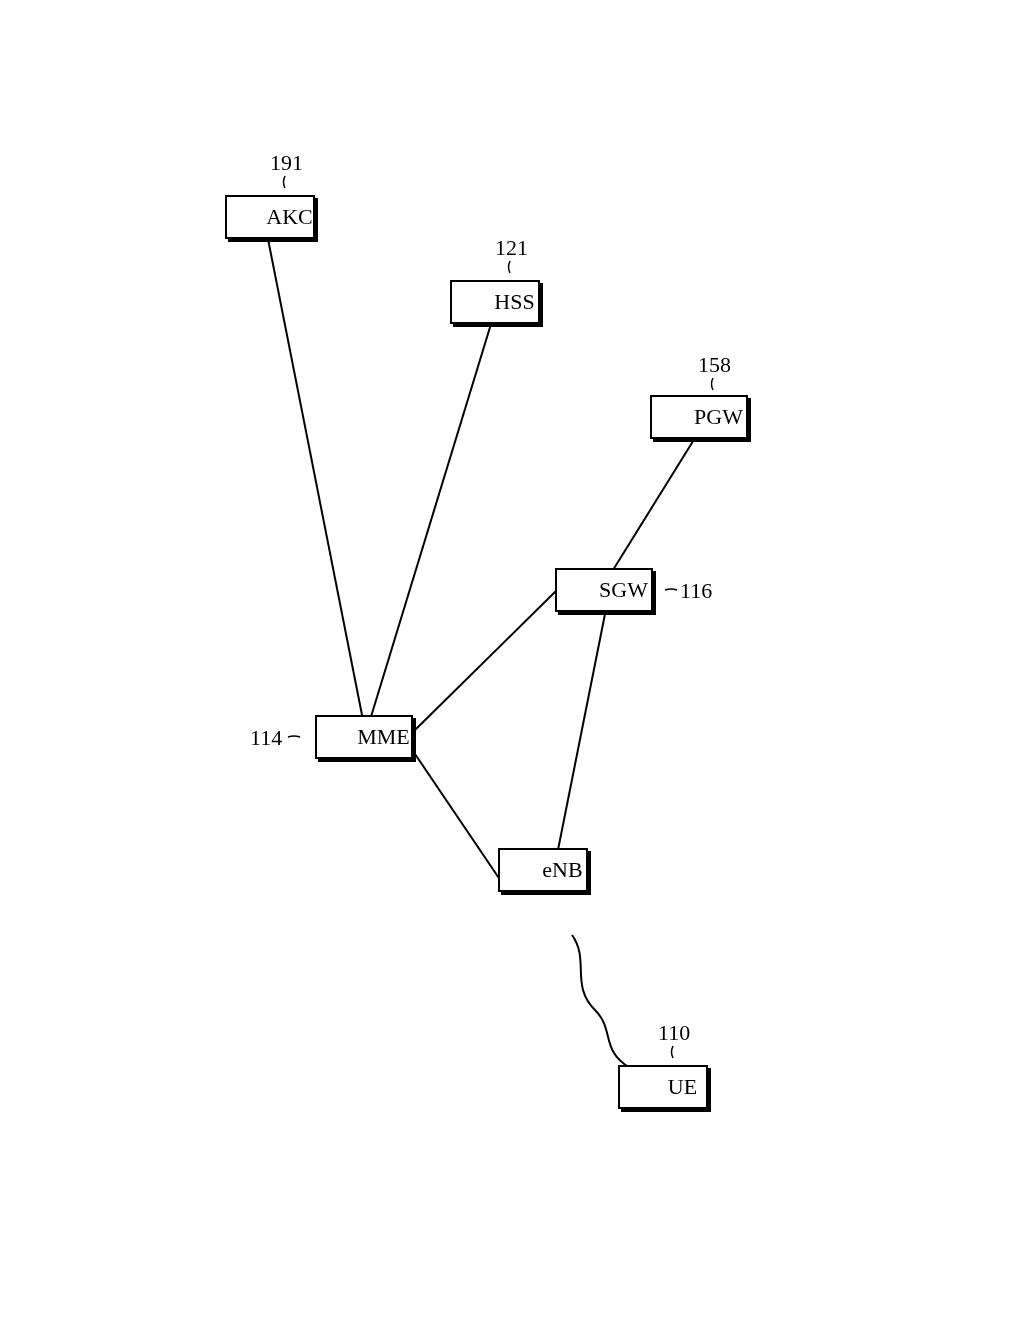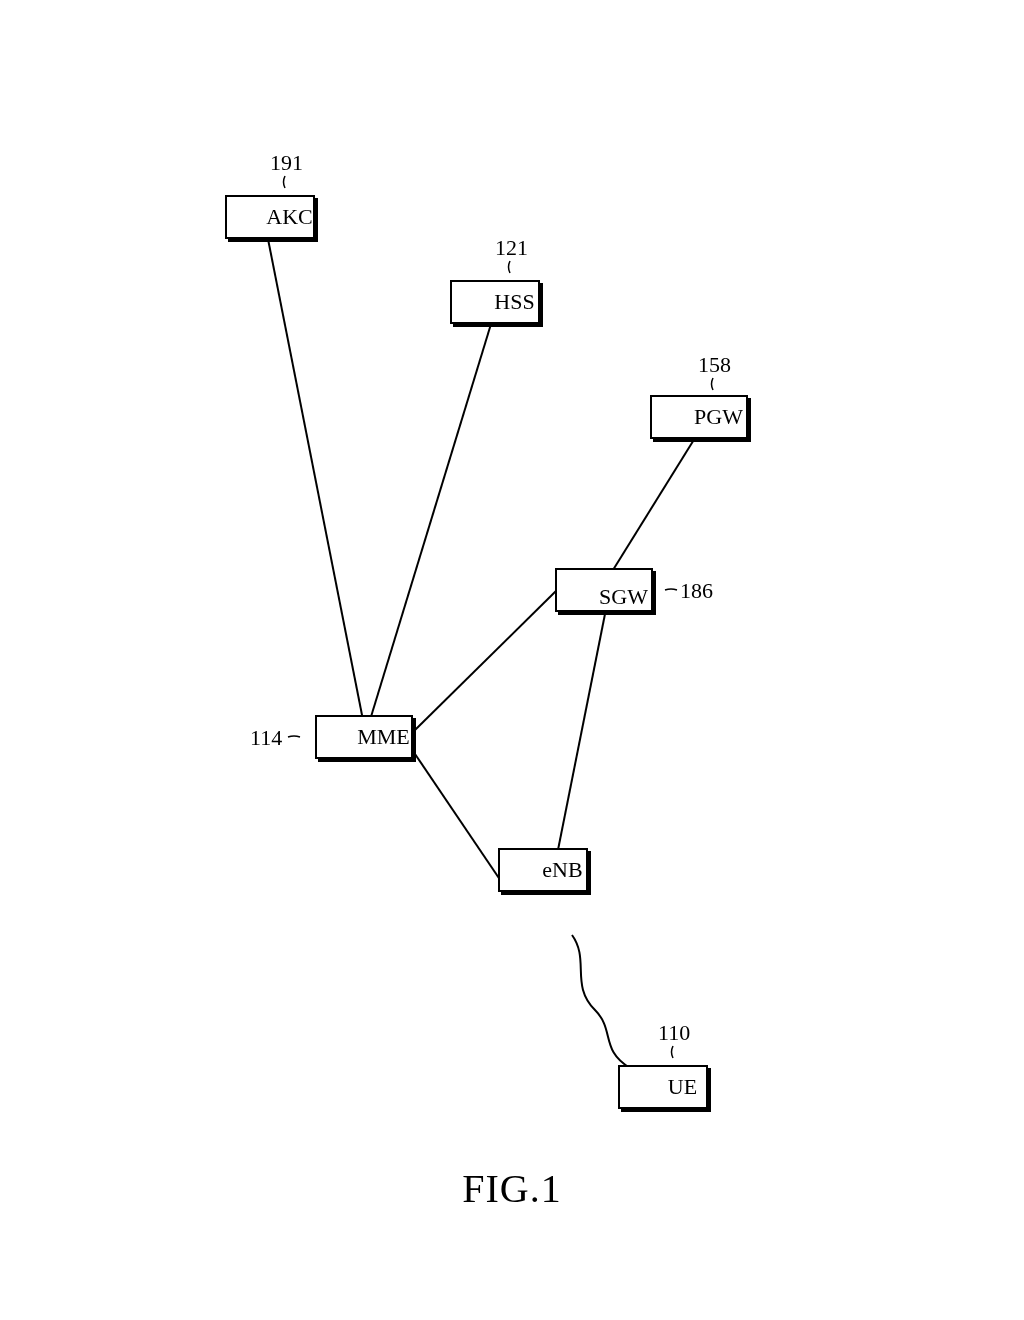--- a/index.html
+++ b/index.html
@@ -116,35 +116,34 @@
   <div class="ref" style="left:495px; top:235px;">121</div>
   <div class="node" style="left:450px; top:280px; width:90px; height:44px;">
     <span>HSS</span>
   </div>
 
   <div class="ref" style="left:698px; top:352px;">158</div>
   <div class="node" style="left:650px; top:395px; width:98px; height:44px;">
     <span>PGW</span>
   </div>
 
-  <div class="node" style="left:555px; top:568px; width:98px; height:44px;align-items:flex-end;">
+  <div class="node" style="left:555px; top:568px; width:98px; height:44px;">
     <span>SGW</span>
   </div>
-  <div class="ref" style="left:680px; top:578px;">186</div>
+  <div class="ref" style="left:680px; top:578px;">116</div>
 
   <div class="ref" style="left:250px; top:725px;">114</div>
   <div class="node" style="left:315px; top:715px; width:98px; height:44px;justify-content:center;">
     <span>MME</span>
   </div>
 
   <div class="ref" style="left:520px; top:842px;">112</div>
   <div class="node" style="left:498px; top:848px; width:90px; height:44px;">
     <span>eNB</span>
   </div>
 
   <div class="ref" style="left:658px; top:1020px;">110</div>
   <div class="node" style="left:618px; top:1065px; width:90px; height:44px;">
     <span>UE</span>
   </div>
 
-  <div class="fig-caption">FIG.1</div>
 
 </div>
 
 </body></html>

